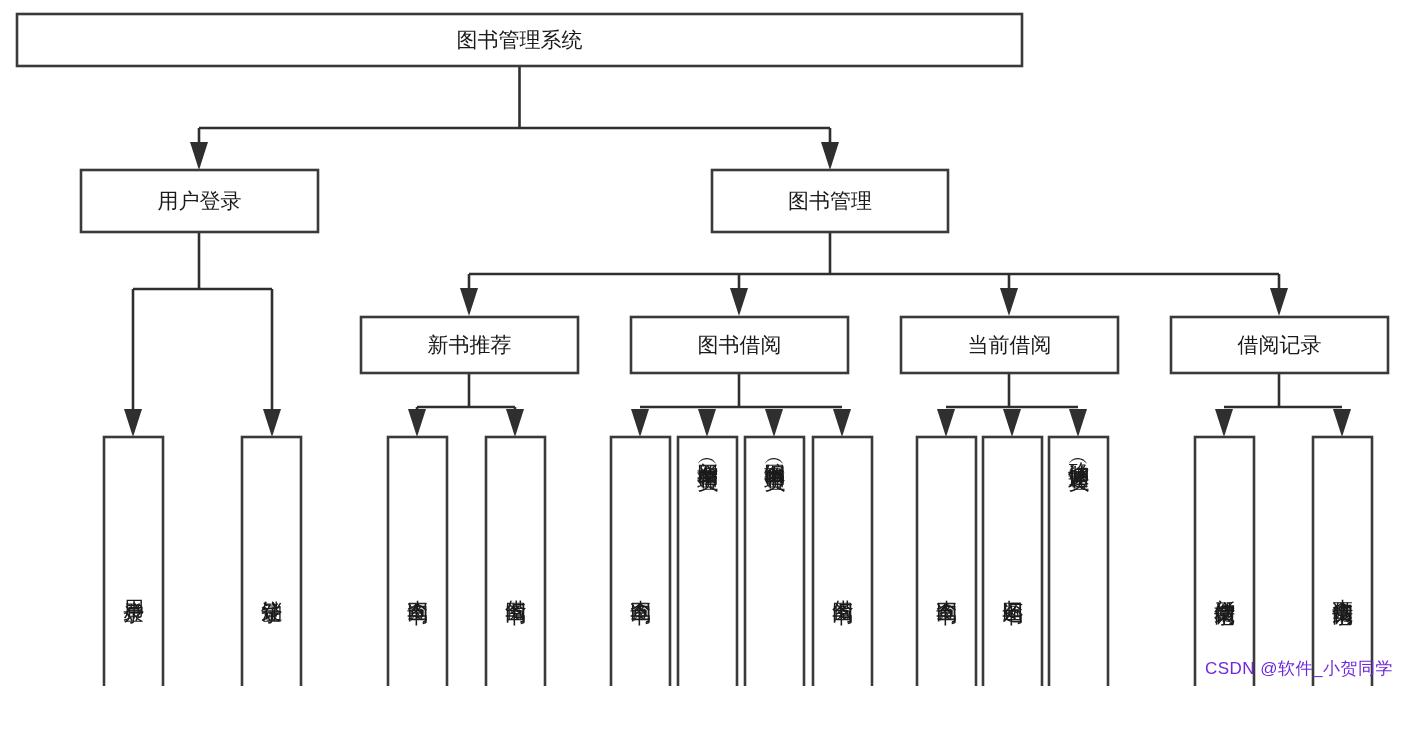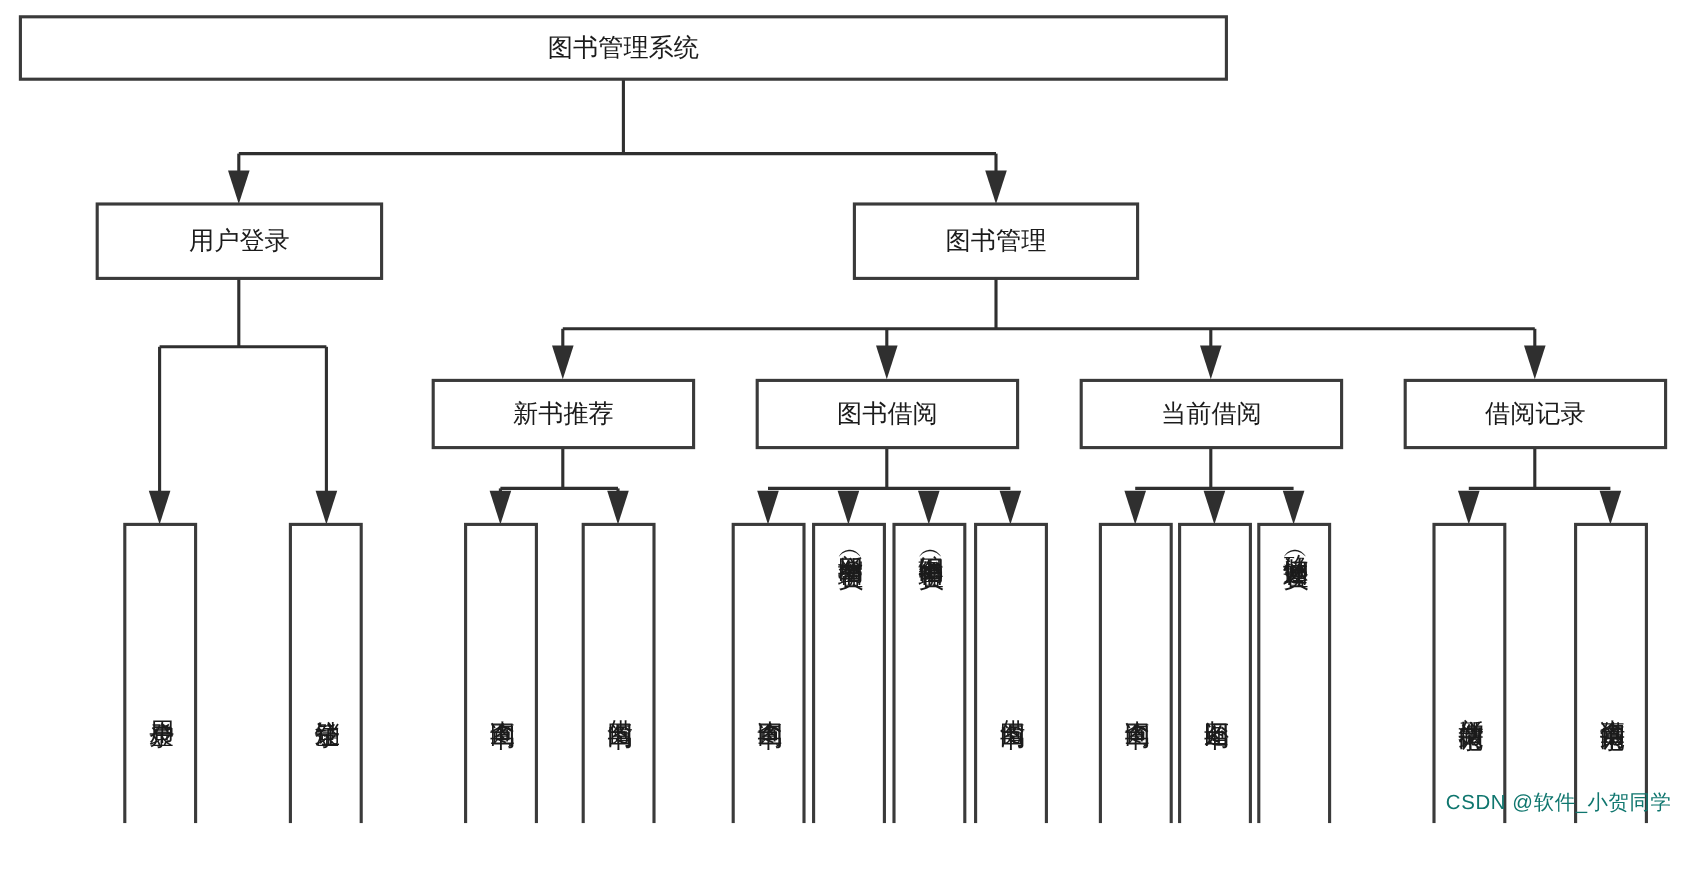--- a/index.html
+++ b/index.html
@@ -63,21 +63,21 @@
     text-align: center;
     white-space: nowrap;
     user-select: none;
   }
   #watermark {
     position: absolute;
     right: 12px;
     bottom: 6px;
     font-family: "Liberation Sans", "DejaVu Sans", sans-serif;
     font-size: 17px;
-    color: #0f766e;
+    color: #6d28d9;
     letter-spacing: 0.5px;
     white-space: nowrap;
     pointer-events: none;
   }
 </style>
 </head>
 <body>
 
 <div id="diagram-root">
 

